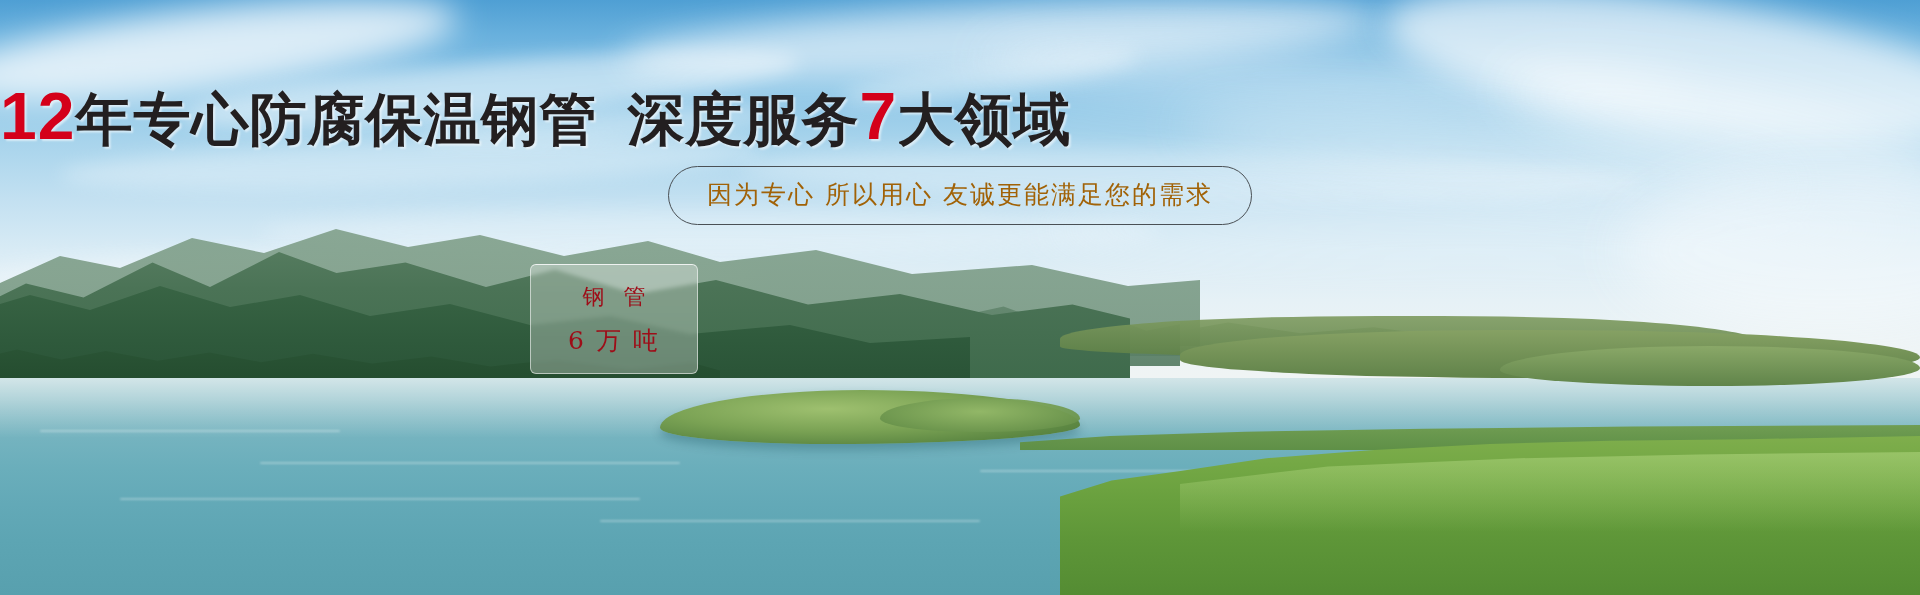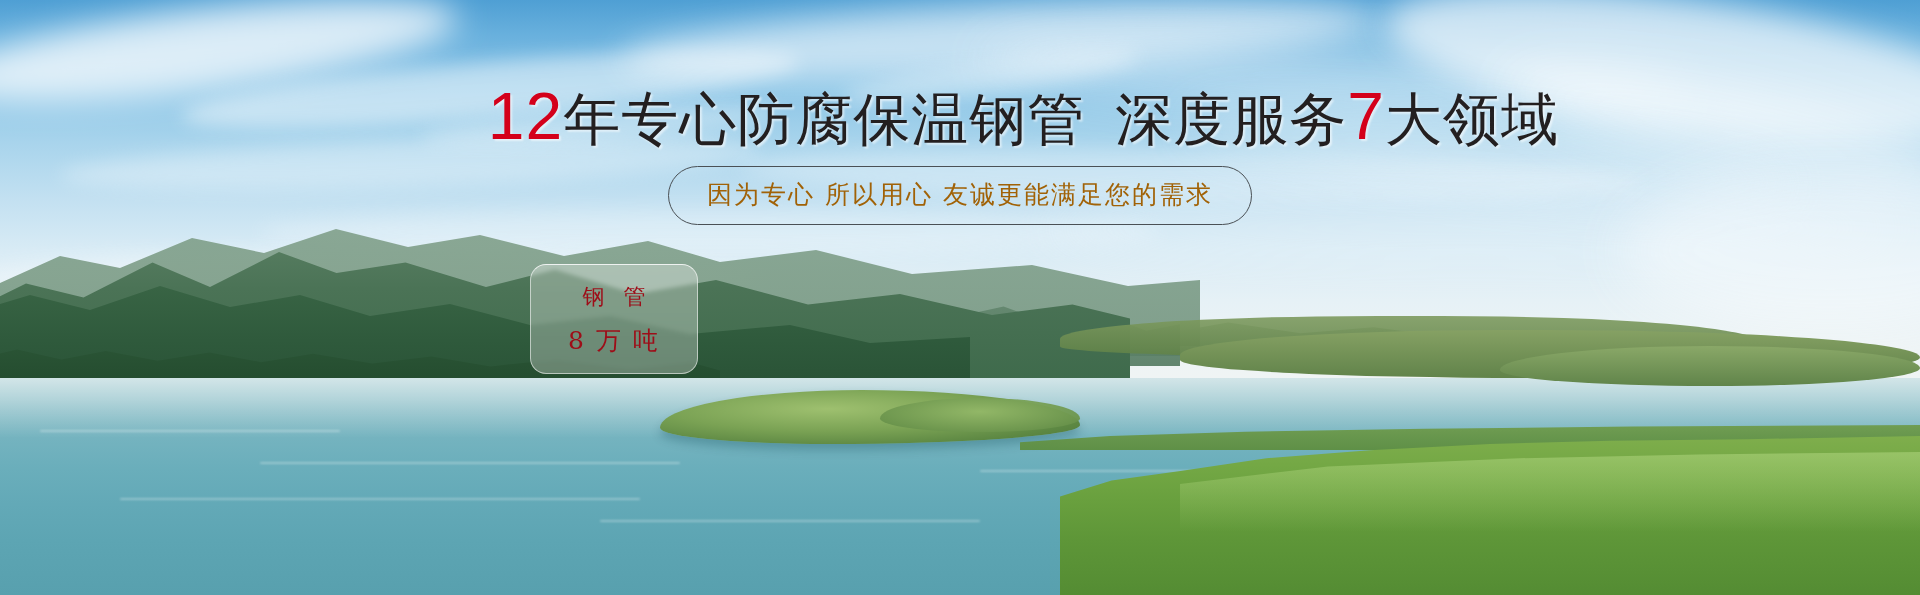--- a/index.html
+++ b/index.html
@@ -175,23 +175,23 @@
     background:linear-gradient(to bottom,#6e9a46,#5d8c3a);
     clip-path:polygon(0% 70%, 10% 46%, 25% 30%, 45% 18%, 68% 10%, 100% 4%, 100% 100%, 0% 100%);
     opacity:.9;
   }
 
   
   .content{position:absolute;left:0;top:0;width:1920px;height:595px;}
 
   .headline{
     position:absolute;left:0;top:83px;width:1559px;
-    text-align:right;
+    text-align:left;
     font-size:57px;
-    font-weight:normal;
+    font-weight:bold;
     letter-spacing:1px;
     line-height:1;
     white-space:nowrap;
     color:#231f20;
     text-shadow:2px 2px 2px rgba(255,255,255,0.55);
     font-family:"DejaVu Sans","Liberation Sans",sans-serif;
   }
   .headline .num{
     color:#d4001a;
     font-size:66px;
@@ -217,21 +217,21 @@
   
   .cards{
     position:absolute;left:530px;top:264px;width:520px;height:110px;
     display:flex;gap:8px;
   }
   .card{
     width:168px;height:110px;
     background:rgba(255,255,255,0.30);
     border:1px solid rgba(255,255,255,0.55);
     border-top:1px solid rgba(255,255,255,0.8);
-    border-radius:16px;
+    border-radius:6px;
     backdrop-filter:blur(2px);
     display:flex;flex-direction:column;
     align-items:center;justify-content:center;
     box-sizing:border-box;
   }
   .card .label{
     font-size:22px;color:#9e0d18;letter-spacing:6px;
     margin-bottom:12px;padding-left:6px;
     font-family:"DejaVu Sans","Liberation Sans",sans-serif;
   }
@@ -297,20 +297,20 @@
     </div>
 
     <div class="pillwrap">
       <div class="pill">因为专心 所以用心  友诚更能满足您的需求</div>
     </div>
 
     <div class="cards">
 
       <div class="card">
         <div class="label">钢 管</div>
-        <div class="value"><span>8 万 吨</span></div>
+        <div class="value"><span>6 万 吨</span></div>
       </div>
 
 
 
     </div>
   </div>
 </div>
 
 </body></html>

